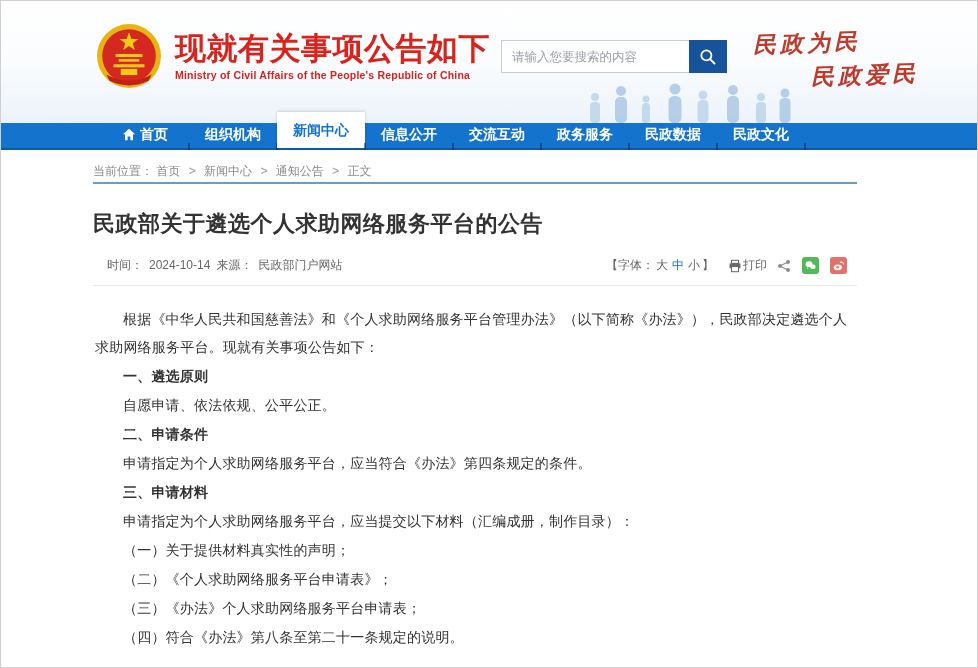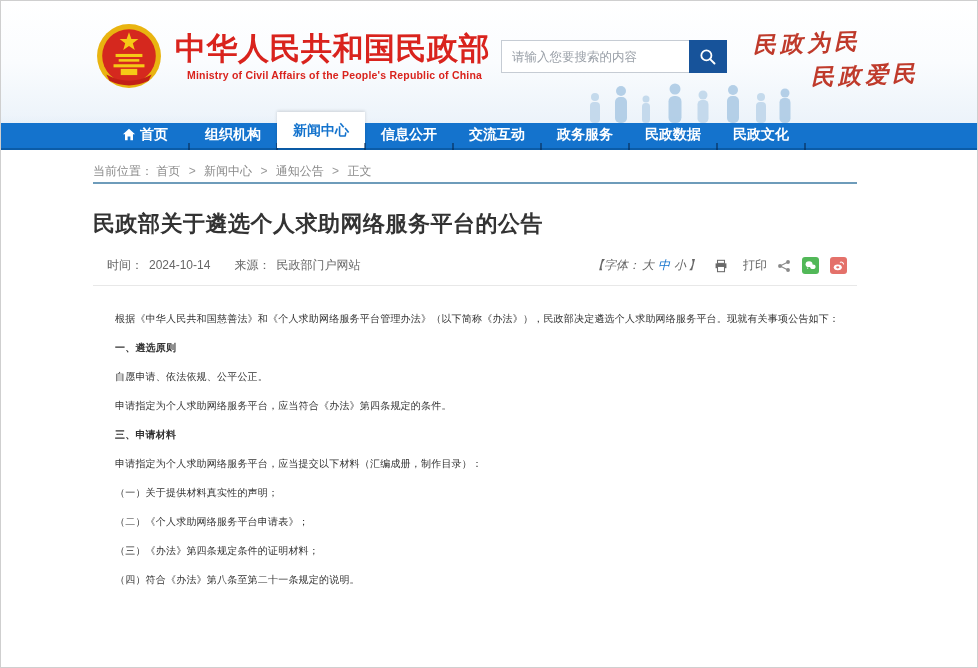--- a/index.html
+++ b/index.html
@@ -21,21 +21,20 @@
   .logo { position:absolute; left:95px; top:22px; display:flex; align-items:center; cursor:pointer; }
   .emblem { width:66px; height:66px; flex:0 0 66px; }
   .logo-text { margin-left:13px; }
   .site-title {
     color:#d9231d; font-size:31px; font-weight:bold; letter-spacing:0.5px;
     line-height:34px; white-space:nowrap;
   }
   .site-subtitle {
     color:#d9231d; font-size:10.5px; font-weight:bold; letter-spacing:0.2px; margin-top:3px;
     white-space:nowrap;
-    margin-left:12px;
   }
   .search-box { position:absolute; left:500px; top:39px; width:226px; height:33px; display:flex; }
   .search-input {
     width:188px; height:33px; border:1px solid #c6ccd4; border-right:none; background:#fff;
     padding:0 10px; font-size:12.5px; color:#333; outline:none;
   }
   .search-input::placeholder { color:#9aa0a8; }
   .search-btn {
     width:38px; height:33px; background:#17539a; border:none; cursor:pointer;
     display:flex; align-items:center; justify-content:center;
@@ -77,38 +76,38 @@
   .content { margin-left:92px; width:764px; }
   .article-title {
     margin-top:25px; text-align:left; font-size:22px; font-weight:bold; color:#333;
     letter-spacing:0.5px;
   }
   .meta-row {
     margin-top:18px; display:flex; justify-content:space-between; align-items:center;
     font-size:12px; color:#666; padding:0 10px 0 14px;
   }
   .meta-left span { margin-right:6px; }
-  .meta-src { margin-left:18px; }
+  .meta-src { }
   .meta-right { display:flex; align-items:center; gap:6px; }
-  .font-sizes { color:#666;font-style:italic; }
+  .font-sizes { color:#666; }
   .fs-opt { cursor:pointer; margin:0 2px; }
   .fs-opt.active { color:#1473cd; }
-  .print-btn { display:flex; align-items:center; gap:15px; cursor:pointer; color:#666; margin-left:8px; }
+  .print-btn { display:flex; align-items:center; gap:1px; cursor:pointer; color:#666; margin-left:8px; }
   .share-icon { cursor:pointer; display:inline-flex; margin-left:4px; }
   .badge {
     width:17px; height:17px; border-radius:3px; display:inline-flex; align-items:center;
     justify-content:center; cursor:pointer; margin-left:5px;
   }
   .badge.wechat { background:#52b858; }
   .badge.weibo { background:#e4716a; }
   .gray-rule { margin-top:11px; height:1px; background:#e8e8e8; }
 
   .article-body { margin-top:19px; padding:0 2px; }
   .article-body p {
-    font-size:10px; color:#333; line-height:28px; margin-bottom:1px; text-indent:2em;
+    font-size:14px; color:#333; line-height:28px; margin-bottom:1px; text-indent:2em;
     letter-spacing:0.2px;
   }
   .article-body p.bold { font-weight:bold; }
 </style>
 </head>
 <body>
 
 <div class="page">
 
   <div class="header">
@@ -117,21 +116,21 @@
         <circle cx="32" cy="32" r="31" fill="#e9b410"></circle>
         <circle cx="32" cy="32" r="26" fill="#d5281e"></circle>
         <path d="M32 9 l2.3 6.4 6.8 .2 -5.4 4.1 1.9 6.5 -5.6-3.8 -5.6 3.8 1.9-6.5 -5.4-4.1 6.8-.2 z" fill="#f6c916"></path>
         <rect x="19" y="30" width="26" height="3" fill="#f6c916"></rect>
         <rect x="22" y="35" width="20" height="2.5" fill="#f6c916"></rect>
         <rect x="17" y="40" width="30" height="3" fill="#f6c916"></rect>
         <rect x="24" y="44.5" width="16" height="6" fill="#f6c916"></rect>
         <path d="M10 50 q22 12 44 0 l-3 6 q-19 9 -38 0 z" fill="#c21f17"></path>
       </svg>
       <div class="logo-text">
-        <div class="site-title">中华人民共和国民政部</div>
+        <div class="site-title">现就有关事项公告如下</div>
         <div class="site-subtitle">Ministry of Civil Affairs of the People's Republic of China</div>
       </div>
     </div>
 
     <div class="search-box">
       <input class="search-input" type="text" placeholder="请输入您要搜索的内容" style="">
       <button class="search-btn">
         <svg class="" width="18" height="18" viewBox="0 0 20 20">
           <circle cx="8.2" cy="8.2" r="5.6" fill="none" stroke="#fff" stroke-width="2"></circle>
           <line x1="12.6" y1="12.6" x2="17.2" y2="17.2" stroke="#fff" stroke-width="2.2" stroke-linecap="round"></line>
@@ -266,23 +265,24 @@
         </span>
       </div>
     </div>
 
     <div class="gray-rule"></div>
 
     <div class="article-body">
         <p>根据《中华人民共和国慈善法》和《个人求助网络服务平台管理办法》（以下简称《办法》），民政部决定遴选个人求助网络服务平台。现就有关事项公告如下：</p>
         <p class="bold">一、遴选原则</p>
         <p>自愿申请、依法依规、公平公正。</p>
+        <p class="bold">二、申请条件</p>
         <p>申请指定为个人求助网络服务平台，应当符合《办法》第四条规定的条件。</p>
         <p class="bold">三、申请材料</p>
         <p>申请指定为个人求助网络服务平台，应当提交以下材料（汇编成册，制作目录）：</p>
         <p>（一）关于提供材料真实性的声明；</p>
         <p>（二）《个人求助网络服务平台申请表》；</p>
-        <p>（三）《办法》第四条规定条件的证明材料；</p>
+        <p>（三）《办法》个人求助网络服务平台申请表；</p>
         <p>（四）符合《办法》第八条至第二十一条规定的说明。</p>
       </div>
   </div>
 
 </div>
 
 </body></html>

